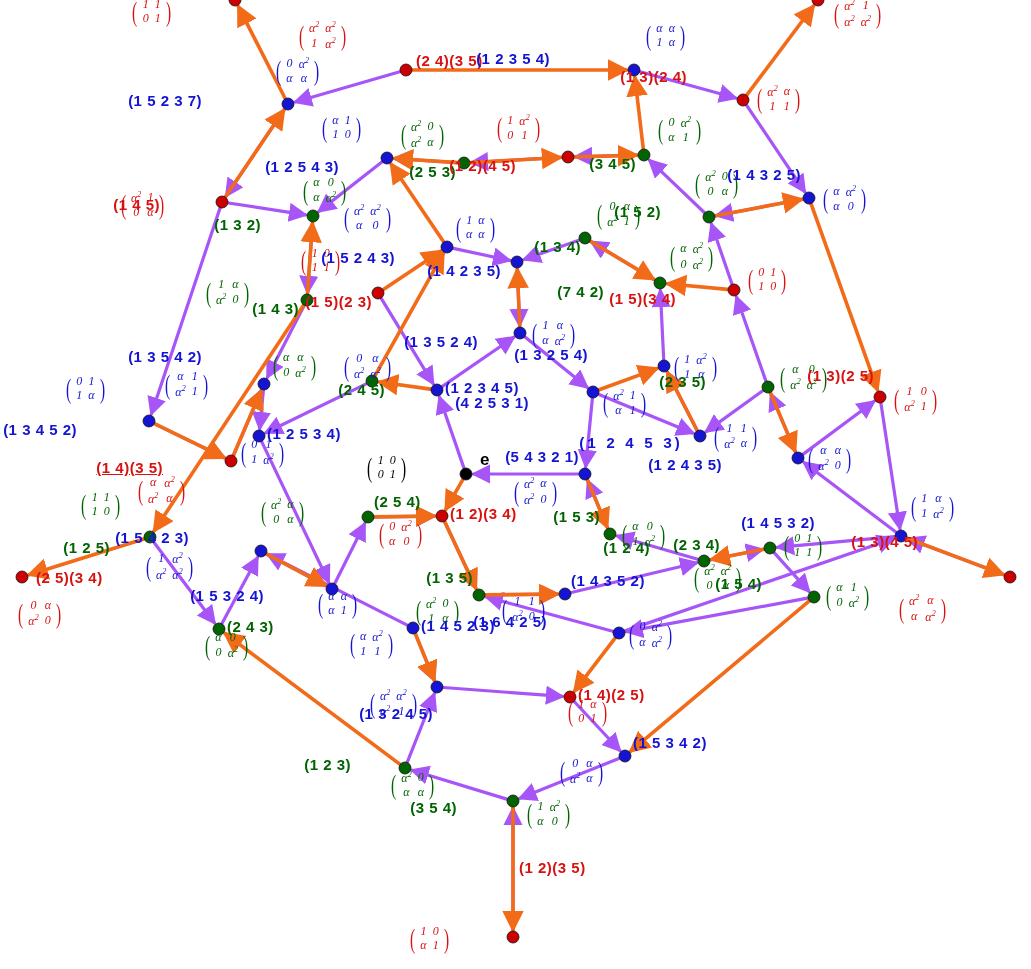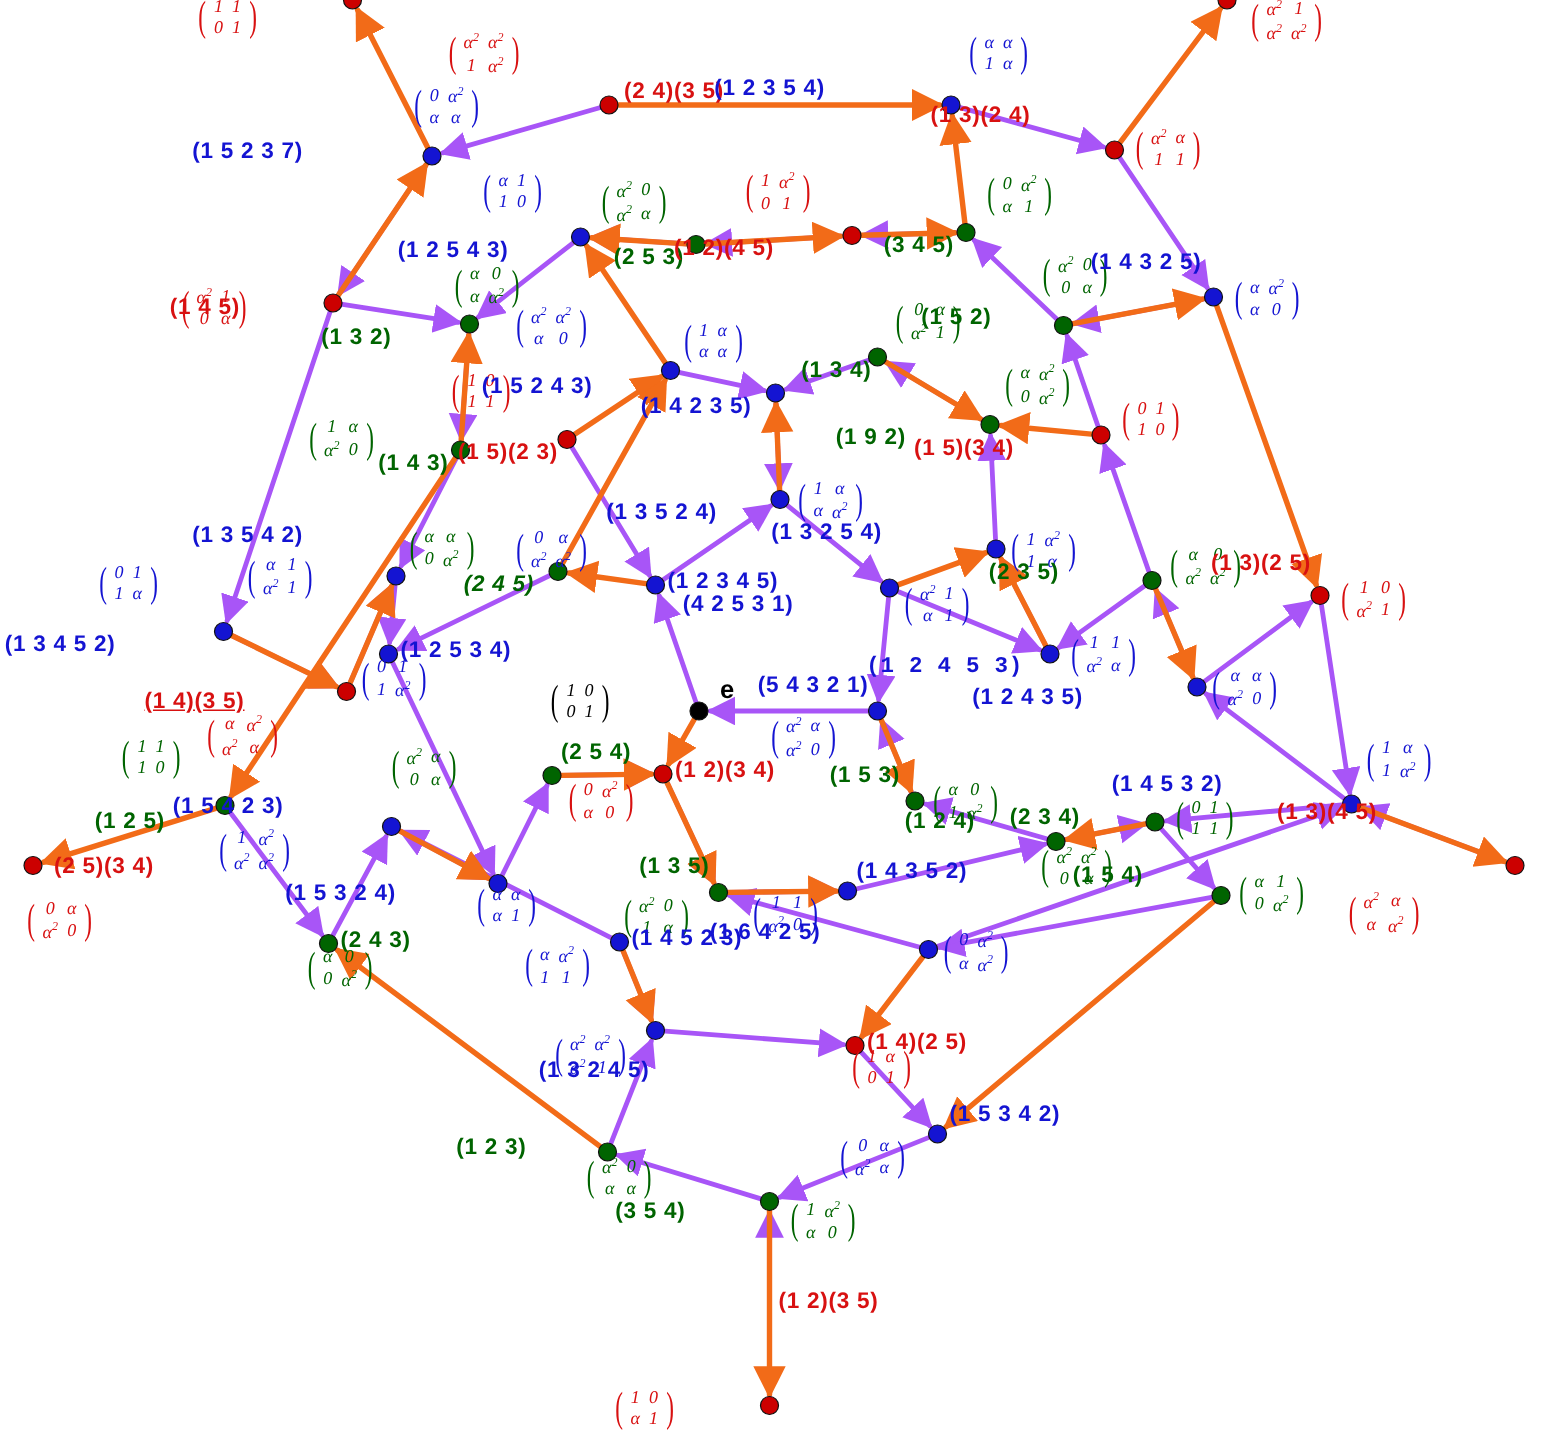--- a/index.html
+++ b/index.html
@@ -275,21 +275,21 @@
       <div class="mat m-g" style="left: auto; top: 497px; right: 725px;"><span class="par">(</span><table><tbody>
             <tr>
               <td>α<sup>2</sup></td>
               <td>α</td>
             </tr>
             <tr>
               <td>0</td>
               <td>α</td>
             </tr>
           </tbody></table><span class="par">)</span></div>
-      <div class="lbl perm-g" style="left: auto; top: 381px; right: 675px; font-style: italic;">(2 4 5)</div>
+      <div class="lbl perm-g" style="left: auto; top: 381px; right: 646px;">(2 4 5)</div>
       <div class="mat m-g" style="left: auto; top: 351px; right: 713px;"><span class="par">(</span><table><tbody>
             <tr>
               <td>α</td>
               <td>α</td>
             </tr>
             <tr>
               <td>0</td>
               <td>α<sup>2</sup></td>
             </tr>
           </tbody></table><span class="par">)</span></div>
@@ -330,21 +330,21 @@
       <div class="mat m-g" style="left: 595px; top: 200px;"><span class="par">(</span><table><tbody>
             <tr>
               <td>0</td>
               <td>α</td>
             </tr>
             <tr>
               <td>α<sup>2</sup></td>
               <td>1</td>
             </tr>
           </tbody></table><span class="par">)</span></div>
-      <div class="lbl perm-g" style="left: auto; top: 283px; right: 427px;">(1 9 2)</div>
+      <div class="lbl perm-g" style="left: auto; top: 283px; right: 427px;">(7 4 2)</div>
       <div class="mat m-g" style="left: 668px; top: 241px;"><span class="par">(</span><table><tbody>
             <tr>
               <td>α</td>
               <td>α<sup>2</sup></td>
             </tr>
             <tr>
               <td>0</td>
               <td>α<sup>2</sup></td>
             </tr>
           </tbody></table><span class="par">)</span></div>

